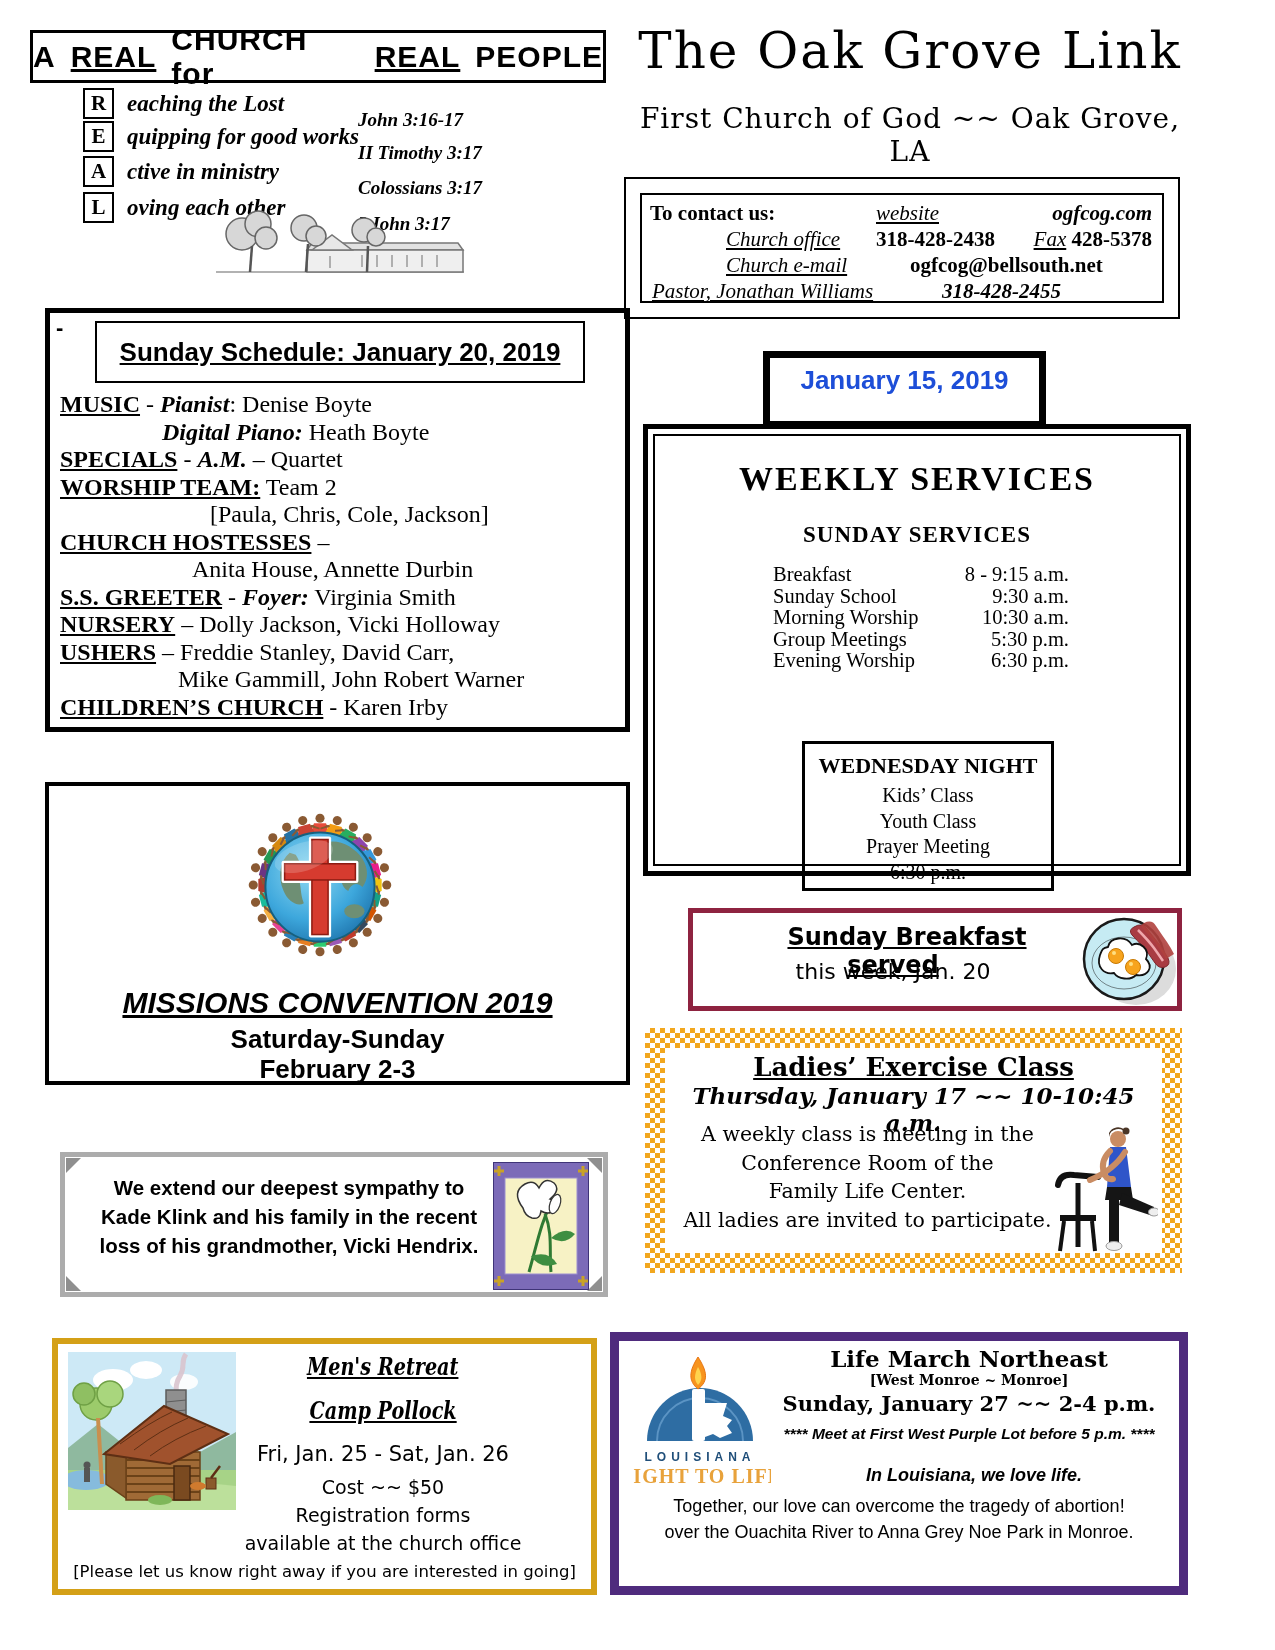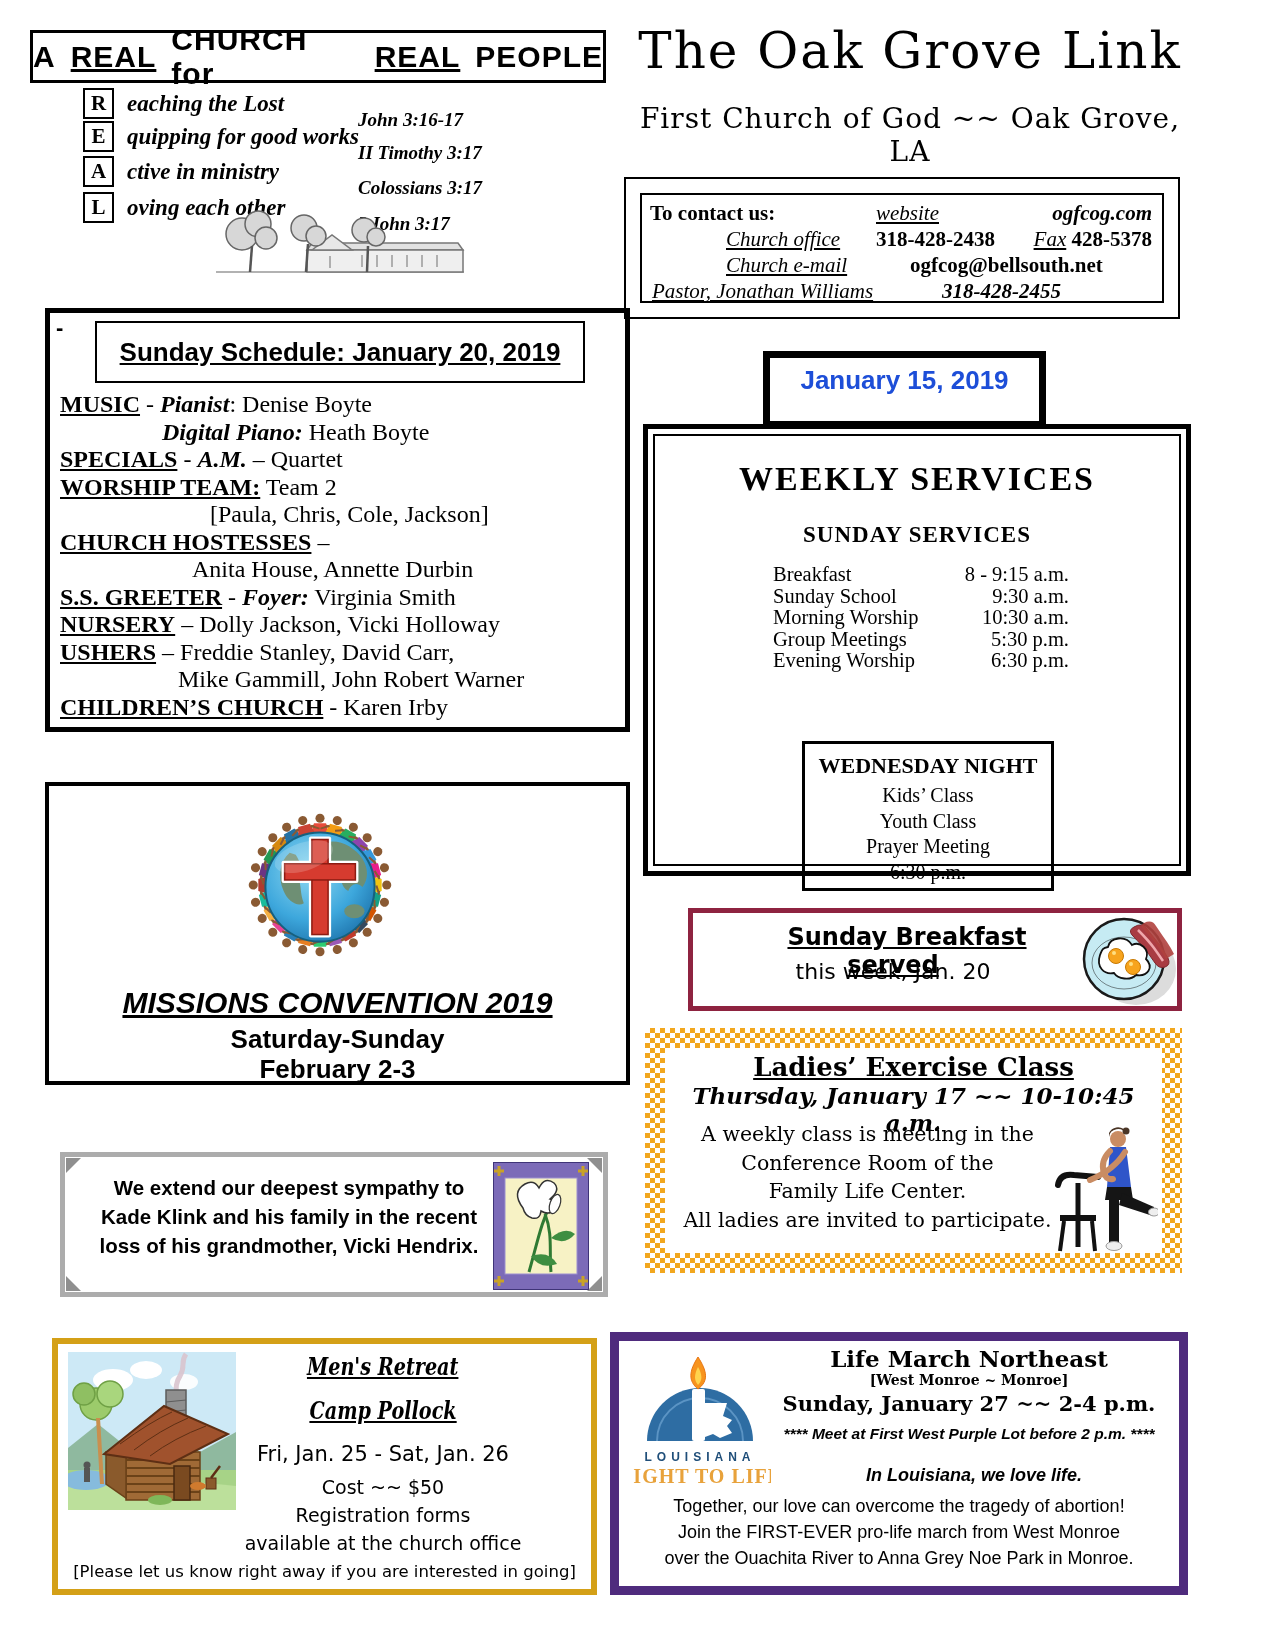--- a/index.html
+++ b/index.html
@@ -466,21 +466,20 @@
     <path d="M72 54 h22 l-4 13 l9 4 l-5 6 l5 7 l-12 5 l-7 -4 l-8 3 Z" fill="#ffffff"></path>
     <path d="M65 8 C56 22 55 32 65 40 C76 32 74 22 65 8 Z" fill="#F7941E" stroke="#E87511" stroke-width="1"></path>
     <path d="M65 18 C61 26 61 31 65 36 C70 31 69 25 65 18 Z" fill="#FFD34D"></path>
     <text x="67" y="112" text-anchor="middle" font-family="Liberation Sans, sans-serif" font-size="12" font-weight="bold" letter-spacing="5" fill="#1F4E79">LOUISIANA</text>
     <text x="67" y="134" text-anchor="middle" font-family="Liberation Serif, serif" font-size="20" font-weight="bold" letter-spacing="1" fill="#E8A23B">RIGHT TO LIFE</text>
   </svg>
   <div id="lm-col">
     <div id="lm-title">Life March Northeast</div>
     <div id="lm-sub">[West Monroe ~ Monroe]</div>
     <div id="lm-when">Sunday, January 27 ~~ 2-4 p.m.</div>
-    <div id="lm-meet">****  Meet at First West Purple Lot before 2 p.m. ****</div>
+    <div id="lm-meet">****  Meet at First West Purple Lot before 5 p.m. ****</div>
   </div>
   <div id="lm-slogan">In Louisiana, we love life.</div>
   <div id="lm-body">
     <div>Together, our love can overcome the tragedy of abortion!</div>
-    <div>Join the FIRST-EVER pro-life march from West Monroe</div>
     <div>over the Ouachita River to Anna Grey Noe Park in Monroe.</div>
   </div>
 </div>
 
 </body></html>

